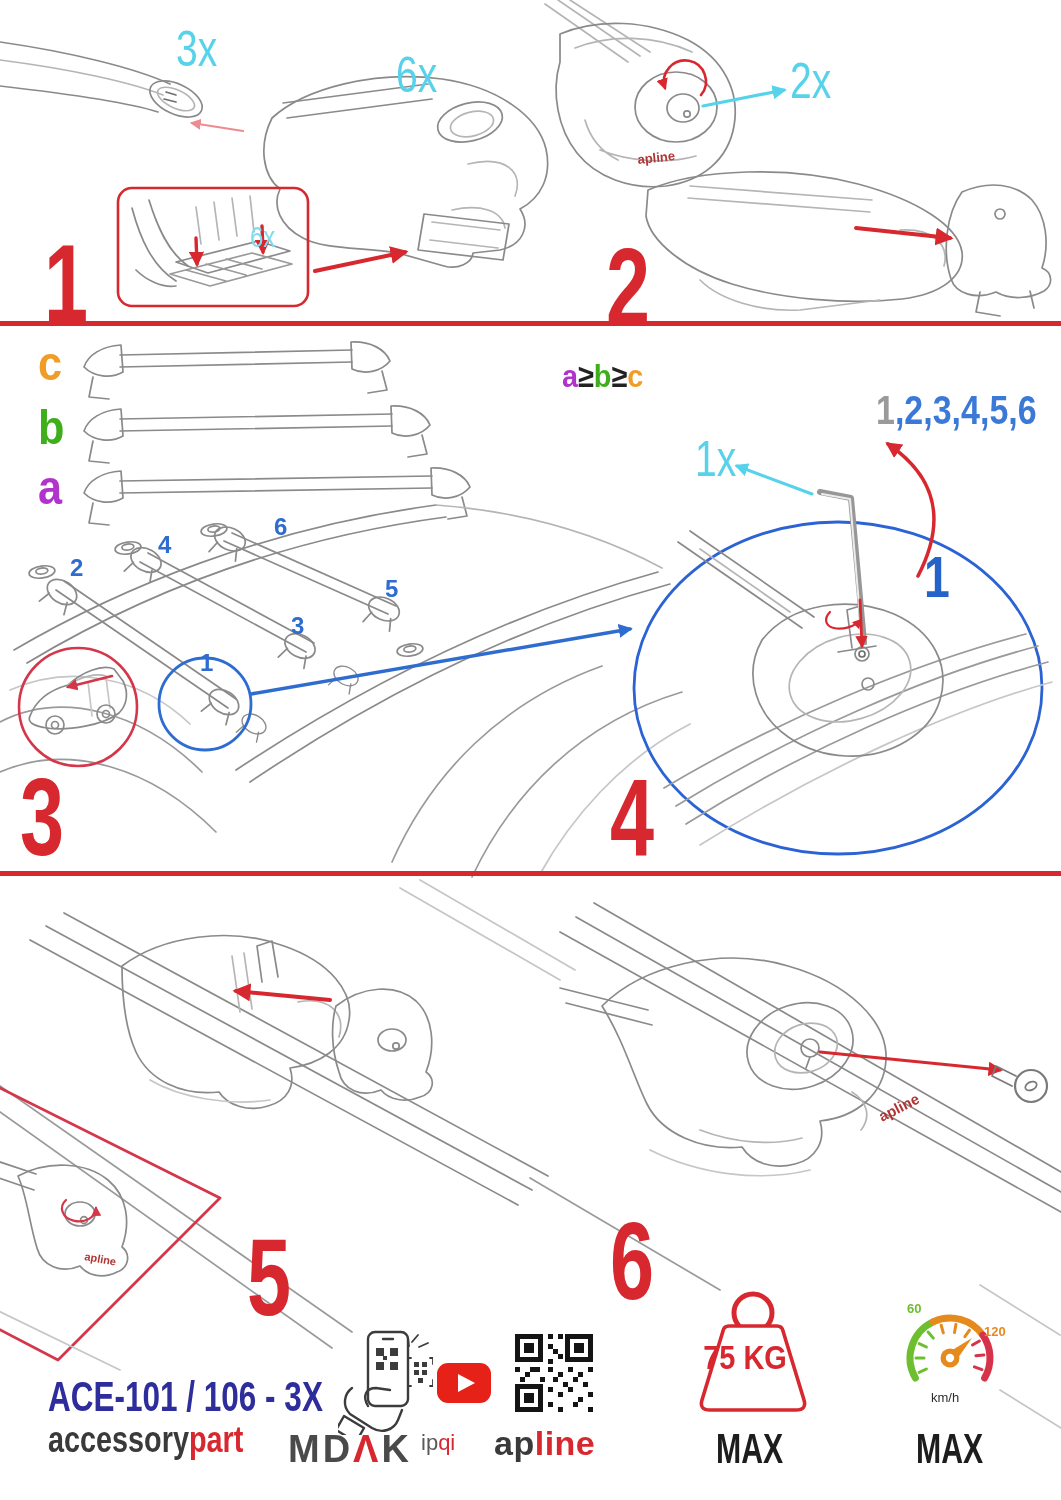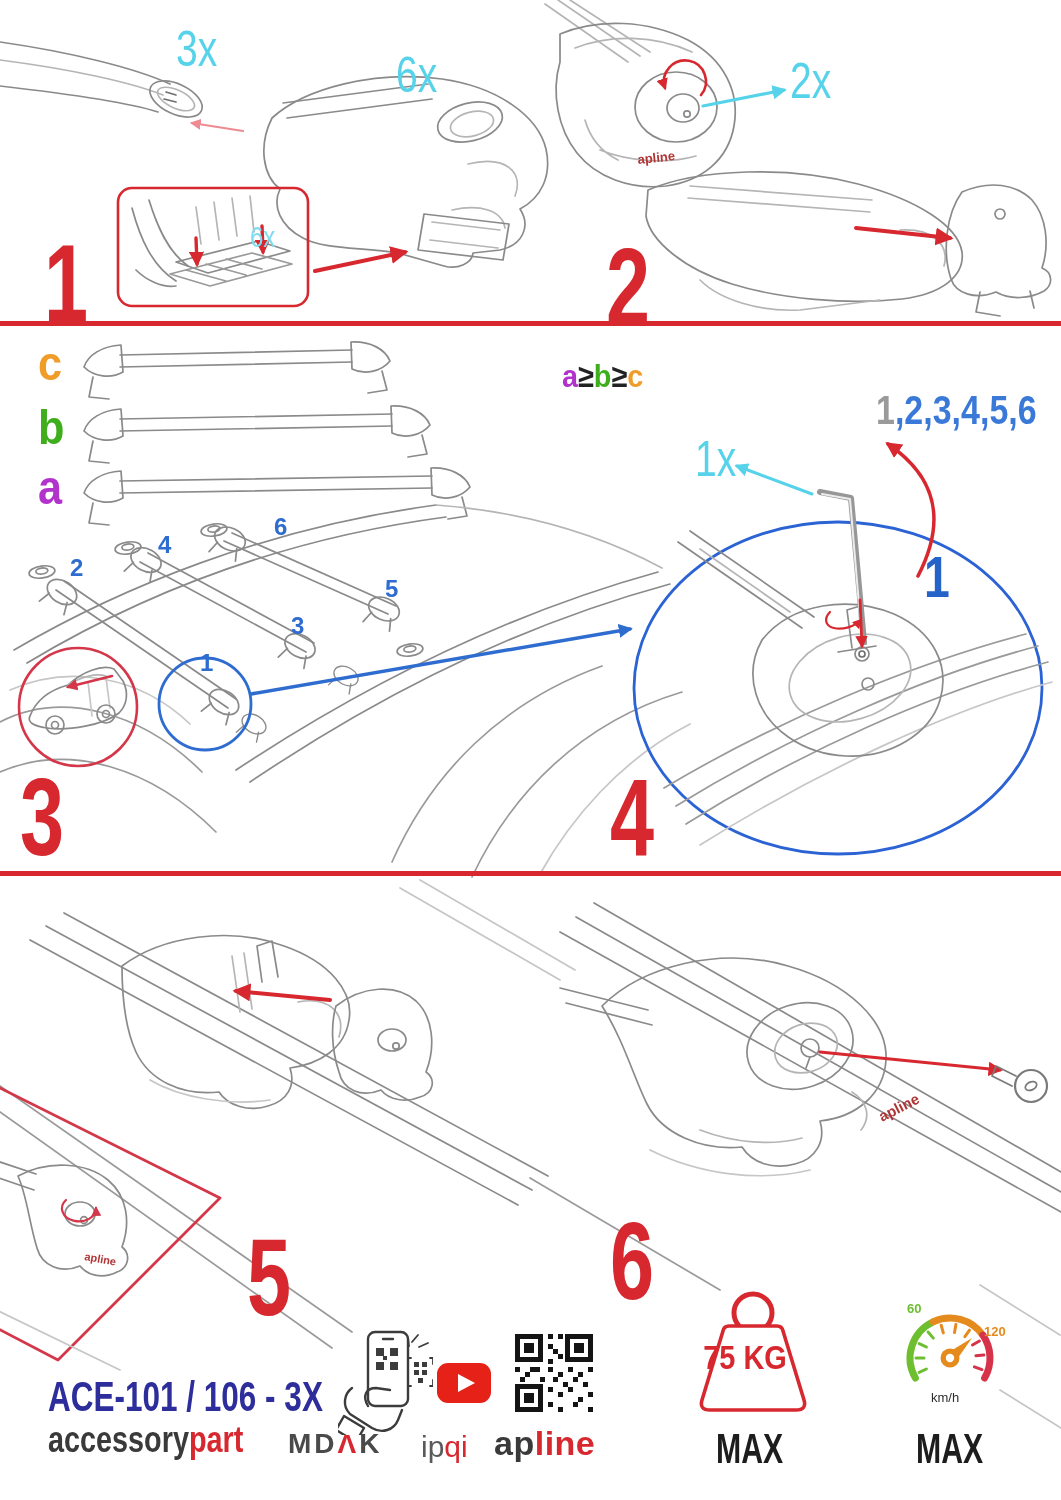--- a/index.html
+++ b/index.html
@@ -14,23 +14,23 @@
   .blt{font-size:48px;font-weight:700;transform:scaleX(.9);}
   .rule{font-size:32px;font-weight:700;transform:scaleX(.9);color:#222;}
   .seq{font-size:40px;font-weight:700;transform:scaleX(.85);}
   .seq .first{color:#9a9a9a;}
   .seq .rest{color:#3b79d8;}
   .callout{font-size:58px;font-weight:700;color:#2563c9;transform:scaleX(.8);}
   .sep{position:absolute;left:0;width:1061px;height:5px;background:#d7282f;}
   .pcode{font-size:42px;font-weight:700;color:#2d2d9b;transform:scaleX(.75);letter-spacing:0px;}
   .brand{font-size:36px;font-weight:600;color:#3a3a3a;transform:scaleX(.8);}
   .brand .red{color:#d7282f;}
-  .mdak{font-size:28px;font-weight:700;color:#4a4a4a;letter-spacing:3px;}
+  .mdak{font-size:38px;font-weight:700;color:#4a4a4a;letter-spacing:3px;}
   .mdak .red{color:#d7282f;}
-  .ipqi{font-size:30px;font-weight:500;color:#5a5a5a;}
+  .ipqi{font-size:22px;font-weight:500;color:#5a5a5a;}
   .ipqi .red{color:#d7282f;}
   .apl{font-size:34px;font-weight:700;color:#3a3a3a;letter-spacing:.5px;}
   .apl .red{color:#d7282f;margin-top:40px;}
   .kg{font-size:34px;font-weight:700;color:#d7282f;transform:scaleX(.85);text-align:center;}
   .max{font-size:42px;font-weight:600;color:#1d1d1d;transform:scaleX(.72);}
 </style>
 </head>
 <body>
 
 <div class="page">

